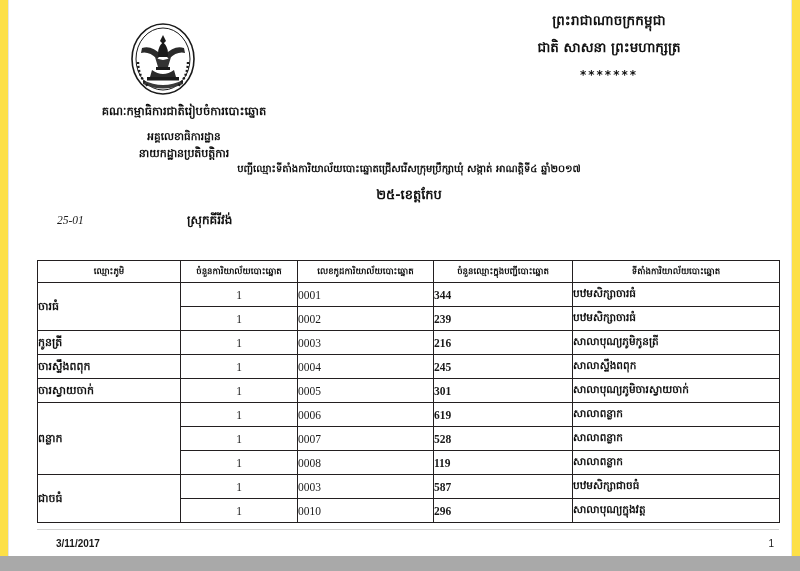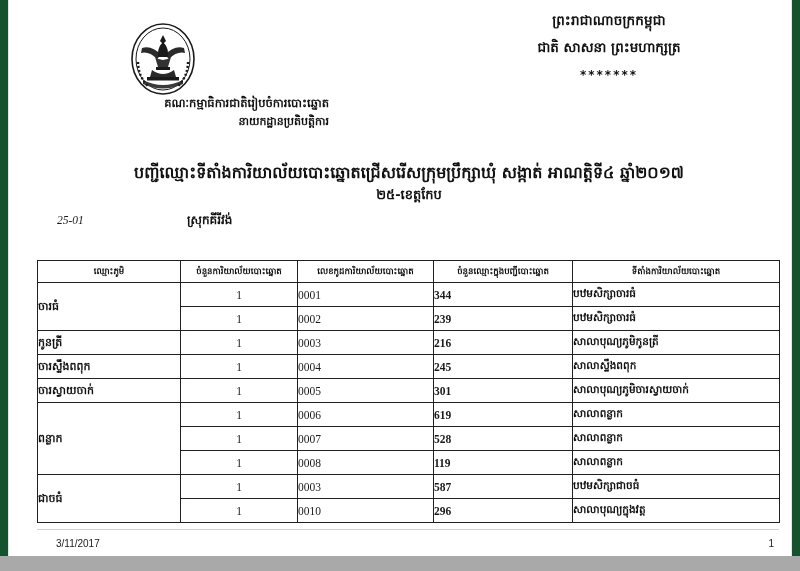--- a/index.html
+++ b/index.html
@@ -7,21 +7,21 @@
     padding: 0;
     background: #b8b8b8;
   }
   body {
     font-family: "DejaVu Sans", "Liberation Sans", sans-serif;
   }
   .page {
     position: relative;
     width: 800px;
     height: 571px;
-    background: #14532d;
+    background: #fde047;
     overflow: hidden;
     box-sizing: border-box;
   }
   .page-inner {
     position: absolute;
     left: 8px;
     top: 0px;
     width: 784px;
     height: 556px;
     background: #ffffff;
@@ -71,35 +71,35 @@
     position: absolute;
     left: 121px;
     top: 22px;
     width: 66px;
     height: 74px;
   }
 
   .hdr-left {
     position: absolute;
     left: 30px;
-    top: 96px;
+    top: 104px;
     width: 290px;
-    text-align: right;
+    text-align: center;
   }
   .hdr-left .l1 { font-size: 11.5px; }
   .hdr-left .l2 { font-size: 10.5px; margin-top: 9px; }
   .hdr-left .l3 { font-size: 11px; margin-top: 1px; }
 
   .doc-title {
     position: absolute;
     left: 40px;
     top: 162px;
     width: 720px;
     text-align: center;
-    font-size: 16px;
+    font-size: 10px;
   }
   .doc-sub {
     position: absolute;
     left: 40px;
     top: 186px;
     width: 720px;
     text-align: center;
     font-size: 13px;
   }
 
@@ -189,20 +189,21 @@
     height: 0;
     border-top: 1px solid #d2d2d2;
   }
   .footer-date {
     position: absolute;
     left: 47px;
     top: 538px;
     font-family: "Liberation Sans", "DejaVu Sans", sans-serif;
     font-size: 10px;
     color: #1a1a1a;
+    font-weight: bold;
   }
   .footer-page {
     position: absolute;
     left: 735px;
     top: 538px;
     width: 30px;
     text-align: right;
     font-family: "Liberation Sans", "DejaVu Sans", sans-serif;
     font-size: 10px;
     color: #1a1a1a;
@@ -234,20 +235,21 @@
         <path d="M22 48 q11 8 22 0 l2 7 l-26 0 z" fill="#2a2a2a"></path>
         <rect x="17" y="55" width="32" height="3.5" fill="#1a1a1a"></rect>
         <path d="M13 58 q20 10 40 0 l0 4 q-20 9 -40 0 z" fill="#3a3a3a"></path>
         <path d="M8 40 a26 31 0 0 0 10 24" fill="none" stroke="#1a1a1a" stroke-width="2.4" stroke-dasharray="2 2"></path>
         <path d="M58 40 a26 31 0 0 1 -10 24" fill="none" stroke="#1a1a1a" stroke-width="2.4" stroke-dasharray="2 2"></path>
       </svg>
     </div>
 
     <div class="hdr-left">
       <div class="km l1">គណៈកម្មាធិការជាតិរៀបចំការបោះឆ្នោត</div>
+      <div class="km l2">អគ្គលេខាធិការដ្ឋាន</div>
       <div class="km l3">នាយកដ្ឋានប្រតិបត្តិការ</div>
     </div>
 
     <div class="km doc-title">បញ្ជីឈ្មោះទីតាំងការិយាល័យបោះឆ្នោតជ្រើសរើសក្រុមប្រឹក្សាឃុំ សង្កាត់  អាណត្តិទី៤ ឆ្នាំ២០១៧</div>
     <div class="km doc-sub">២៥-ខេត្តកែប</div>
 
     <div class="code-row" id="row-district">
       <span class="code">25-01</span>
       <span class="km name">ស្រុកគីរីវង់</span>
     </div>

